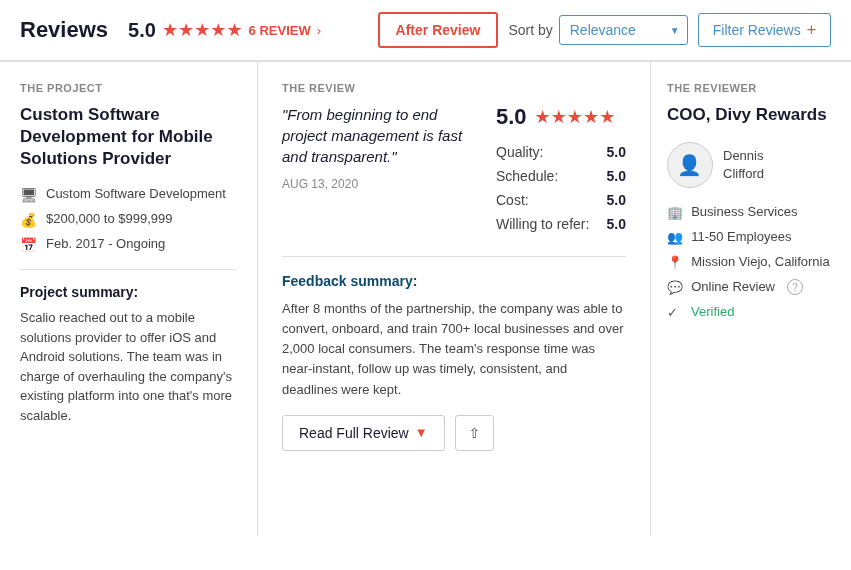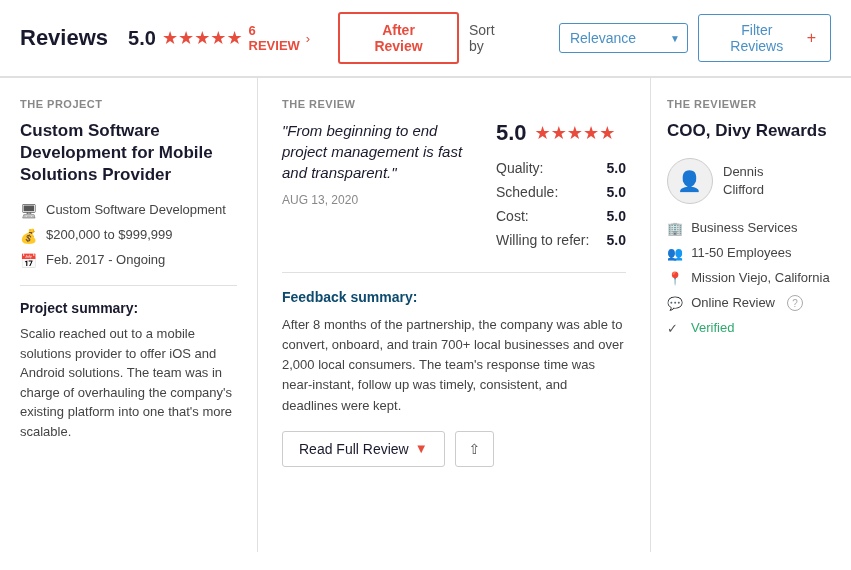--- a/index.html
+++ b/index.html
@@ -3,21 +3,21 @@
   <meta charset="utf-8">
   <style>
     * { box-sizing: border-box; margin: 0; padding: 0; }
     body { font-family: Arial, sans-serif; background: #fff; color: #333; font-size: 14px; }
 
     .top-bar {
       display: flex;
       align-items: center;
       padding: 12px 20px;
       border-bottom: 1px solid #e0e0e0;
-      gap: 28px;
+      gap: 12px;
     }
     .reviews-title { font-size: 22px; font-weight: bold; color: #1a1a2e; margin-right: 8px; }
     .rating-row { display: flex; align-items: center; gap: 6px; }
     .rating-number { font-size: 20px; font-weight: bold; color: #1a1a2e; }
     .stars { color: #e84c3d; font-size: 18px; }
     .review-count { color: #e84c3d; font-size: 13px; font-weight: bold; }
     .chevron-right { color: #e84c3d; font-size: 13px; }
 
     .submit-review-btn {
       border: 2px solid #e84c3d;
@@ -36,21 +36,21 @@
       border: 1px solid #4a90c4;
       color: #4a90c4;
       padding: 6px 10px;
       font-size: 14px;
       cursor: pointer;
       background: #fff;
       border-radius: 3px;
       appearance: none;
       padding-right: 28px;
     }
-    .select-wrapper { position: relative; margin-left: 40px; }
+    .select-wrapper { position: relative; }
     .select-wrapper::after {
       content: '▼';
       position: absolute;
       right: 8px;
       top: 50%;
       transform: translateY(-50%);
       color: #4a90c4;
       font-size: 10px;
       pointer-events: none;
     }

